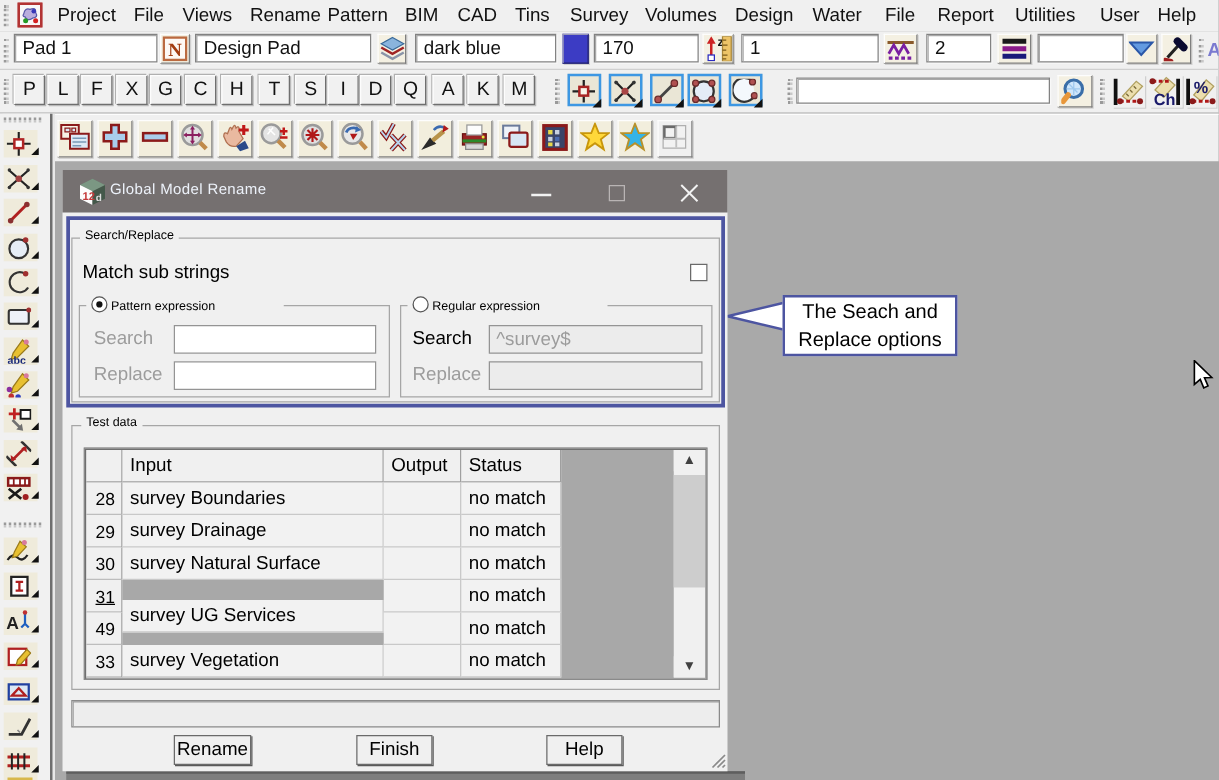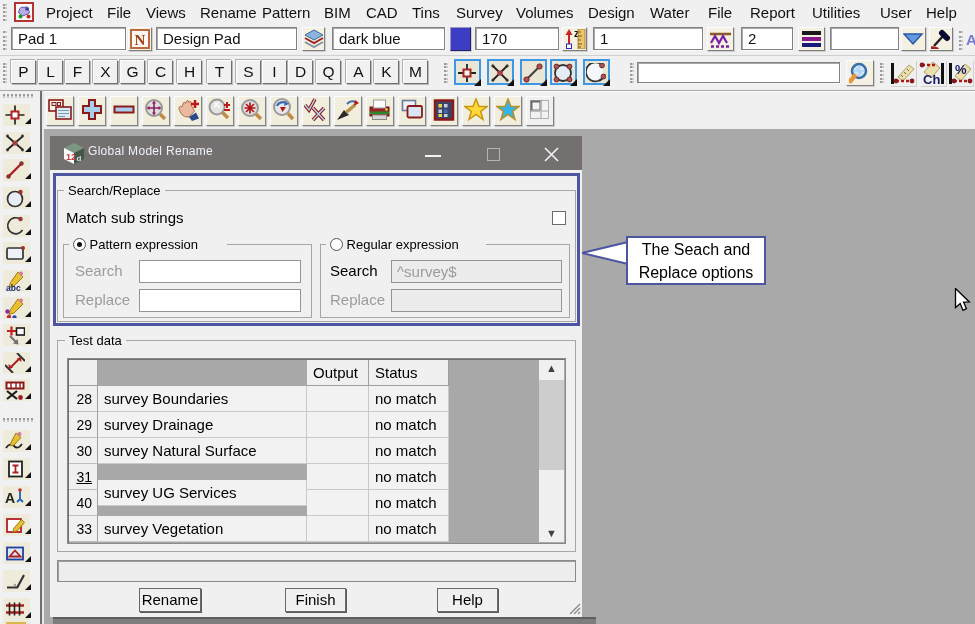--- a/index.html
+++ b/index.html
@@ -23,21 +23,21 @@
         font-size:15.5px; color:#111; text-align:center; line-height:22px; }
   .snap { position:absolute; top:3px; width:27px; height:26px; background:#eae6d6; border:2px solid #3d97e3; }
   .ib { position:absolute; top:4px; width:28px; height:30px; background:#f2eedd; border:1px solid; border-color:#fdfdfd #818181 #818181 #fdfdfd; box-shadow:1px 1px 0 #c9c9c9; }
   
   .dlg { left:50px; top:136px; width:532px; height:481px; background:#f0f0f0; z-index:10; }
   .shadow { left:53px; top:617px; width:543px; height:7px; background:#7e7e7e; border-top:2px solid #5e5e5e; z-index:9; }
   .z20 { z-index:20; }
   .titlebar { position:absolute; left:0; top:0; width:532px; height:34px; background:#757070; }
   .title-text { position:absolute; left:38px; top:8px; font-size:12px; color:#edf2fa; letter-spacing:0.3px; }
   .groupline { position:absolute; border:1px solid #a6a6a6; }
-  .glabel { position:absolute; background:#f0f0f0; padding:0 4px; font-size:13px; color:#000; }
+  .glabel { position:absolute; background:#f0f0f0; padding:0 4px; font-size:10px; color:#000; }
   .dim { color:#9c9c9c; }
   .din { position:absolute; height:23px; background:#fff; border:1px solid #949494; font-size:15px; line-height:21px; padding-left:5px; }
   .btn { position:absolute; height:24px; background:#f0f0f0; border:1px solid #6a6a6a; box-shadow:1px 1px 0 #5a5a5a; font-size:15px; color:#000; text-align:center; line-height:22px; }
   
   .hcell { position:absolute; background:#f0f0f0; border-right:1px solid #9f9f9f; border-bottom:1px solid #9f9f9f; font-size:15px; color:#000; line-height:25px; padding-left:6px; }
   .ncell { position:absolute; background:#f0f0f0; border-right:1px solid #9f9f9f; border-bottom:1px solid #bdbdbd; font-size:14px; color:#000; text-align:right; padding-right:5px; line-height:26px;}
   .dcell { position:absolute; background:#f2f2f2; border-right:1px solid #c9c9c9; border-bottom:1px solid #c9c9c9; font-size:15px; color:#000; padding-left:6px; line-height:25px; }
   .callout { left:626px; top:236px; width:140px; height:49px; background:#fff; border:2px solid #4d55a1; font-size:16px; color:#000; text-align:center; line-height:22.5px; padding-top:1px; z-index:20; }
 </style>
 </head>
@@ -510,39 +510,40 @@
     <div class="abs dim" style="left:280px; top:155px; font-size:15px;">Replace</div>
     <div class="din" style="left:341px; top:153px; width:171px; background:#ececec;"></div>
 
     <div class="groupline" style="left:7px; top:204px; width:519px; height:212px;"></div>
     <div class="glabel" style="left:15px; top:197px;">Test data</div>
 
     <div class="abs" style="left:17px; top:222px; width:499px; height:186px; background:#a8a8a8; border:1px solid #8a8a8a; box-shadow:inset 1px 1px 0 #6f6f6f;"></div>
     <div id="tbl" class="abs" style="left:19px; top:224px; width:495px; height:182px;">
 
       <div class="hcell" style="left:0; top:0; width:29px; height:26px;"></div>
+      <div class="hcell" style="left:29px; top:0; width:209px; height:26px;">Input</div>
       <div class="hcell" style="left:238px; top:0; width:62px; height:26px;">Output</div>
       <div class="hcell" style="left:300px; top:0; width:80px; height:26px;">Status</div>
 
     <div class="ncell" style="left:0; top:26px; width:29px; height:26px;">28</div>
       <div class="dcell" style="left:29px; top:26px; width:209px; height:26px;">survey Boundaries</div>
       <div class="dcell" style="left:238px; top:26px; width:62px; height:26px;"></div>
       <div class="dcell" style="left:300px; top:26px; width:80px; height:26px;">no match</div>
       <div class="ncell" style="left:0; top:52px; width:29px; height:26px;">29</div>
       <div class="dcell" style="left:29px; top:52px; width:209px; height:26px;">survey Drainage</div>
       <div class="dcell" style="left:238px; top:52px; width:62px; height:26px;"></div>
       <div class="dcell" style="left:300px; top:52px; width:80px; height:26px;">no match</div>
       <div class="ncell" style="left:0; top:78px; width:29px; height:26px;">30</div>
       <div class="dcell" style="left:29px; top:78px; width:209px; height:26px;">survey Natural Surface</div>
       <div class="dcell" style="left:238px; top:78px; width:62px; height:26px;"></div>
       <div class="dcell" style="left:300px; top:78px; width:80px; height:26px;">no match</div>
       <div class="ncell" style="left:0; top:104px; width:29px; height:26px;text-decoration:underline;">31</div>
       <div class="dcell" style="left:238px; top:104px; width:62px; height:26px;"></div>
       <div class="dcell" style="left:300px; top:104px; width:80px; height:26px;">no match</div>
-      <div class="ncell" style="left:0; top:130px; width:29px; height:26px;">40</div>
+      <div class="ncell" style="left:0; top:130px; width:29px; height:26px;">49</div>
       <div class="dcell" style="left:29px; top:120px; width:209px; height:26px;">survey UG Services</div>
       <div class="dcell" style="left:238px; top:130px; width:62px; height:26px;"></div>
       <div class="dcell" style="left:300px; top:130px; width:80px; height:26px;">no match</div>
       <div class="ncell" style="left:0; top:156px; width:29px; height:26px;">33</div>
       <div class="dcell" style="left:29px; top:156px; width:209px; height:26px;">survey Vegetation</div>
       <div class="dcell" style="left:238px; top:156px; width:62px; height:26px;"></div>
       <div class="dcell" style="left:300px; top:156px; width:80px; height:26px;">no match</div>
       <div style="position:absolute; left:470px; top:0; width:25px; height:182px; background:#f0f0f0;">
         <div style="position:absolute;left:0;top:0;width:25px;height:17px;background:#f0f0f0;text-align:center;font-size:11px;color:#404040;line-height:17px;">▲</div>
         <div style="position:absolute;left:0;bottom:0;width:25px;height:17px;background:#f0f0f0;text-align:center;font-size:11px;color:#404040;line-height:17px;">▼</div>

